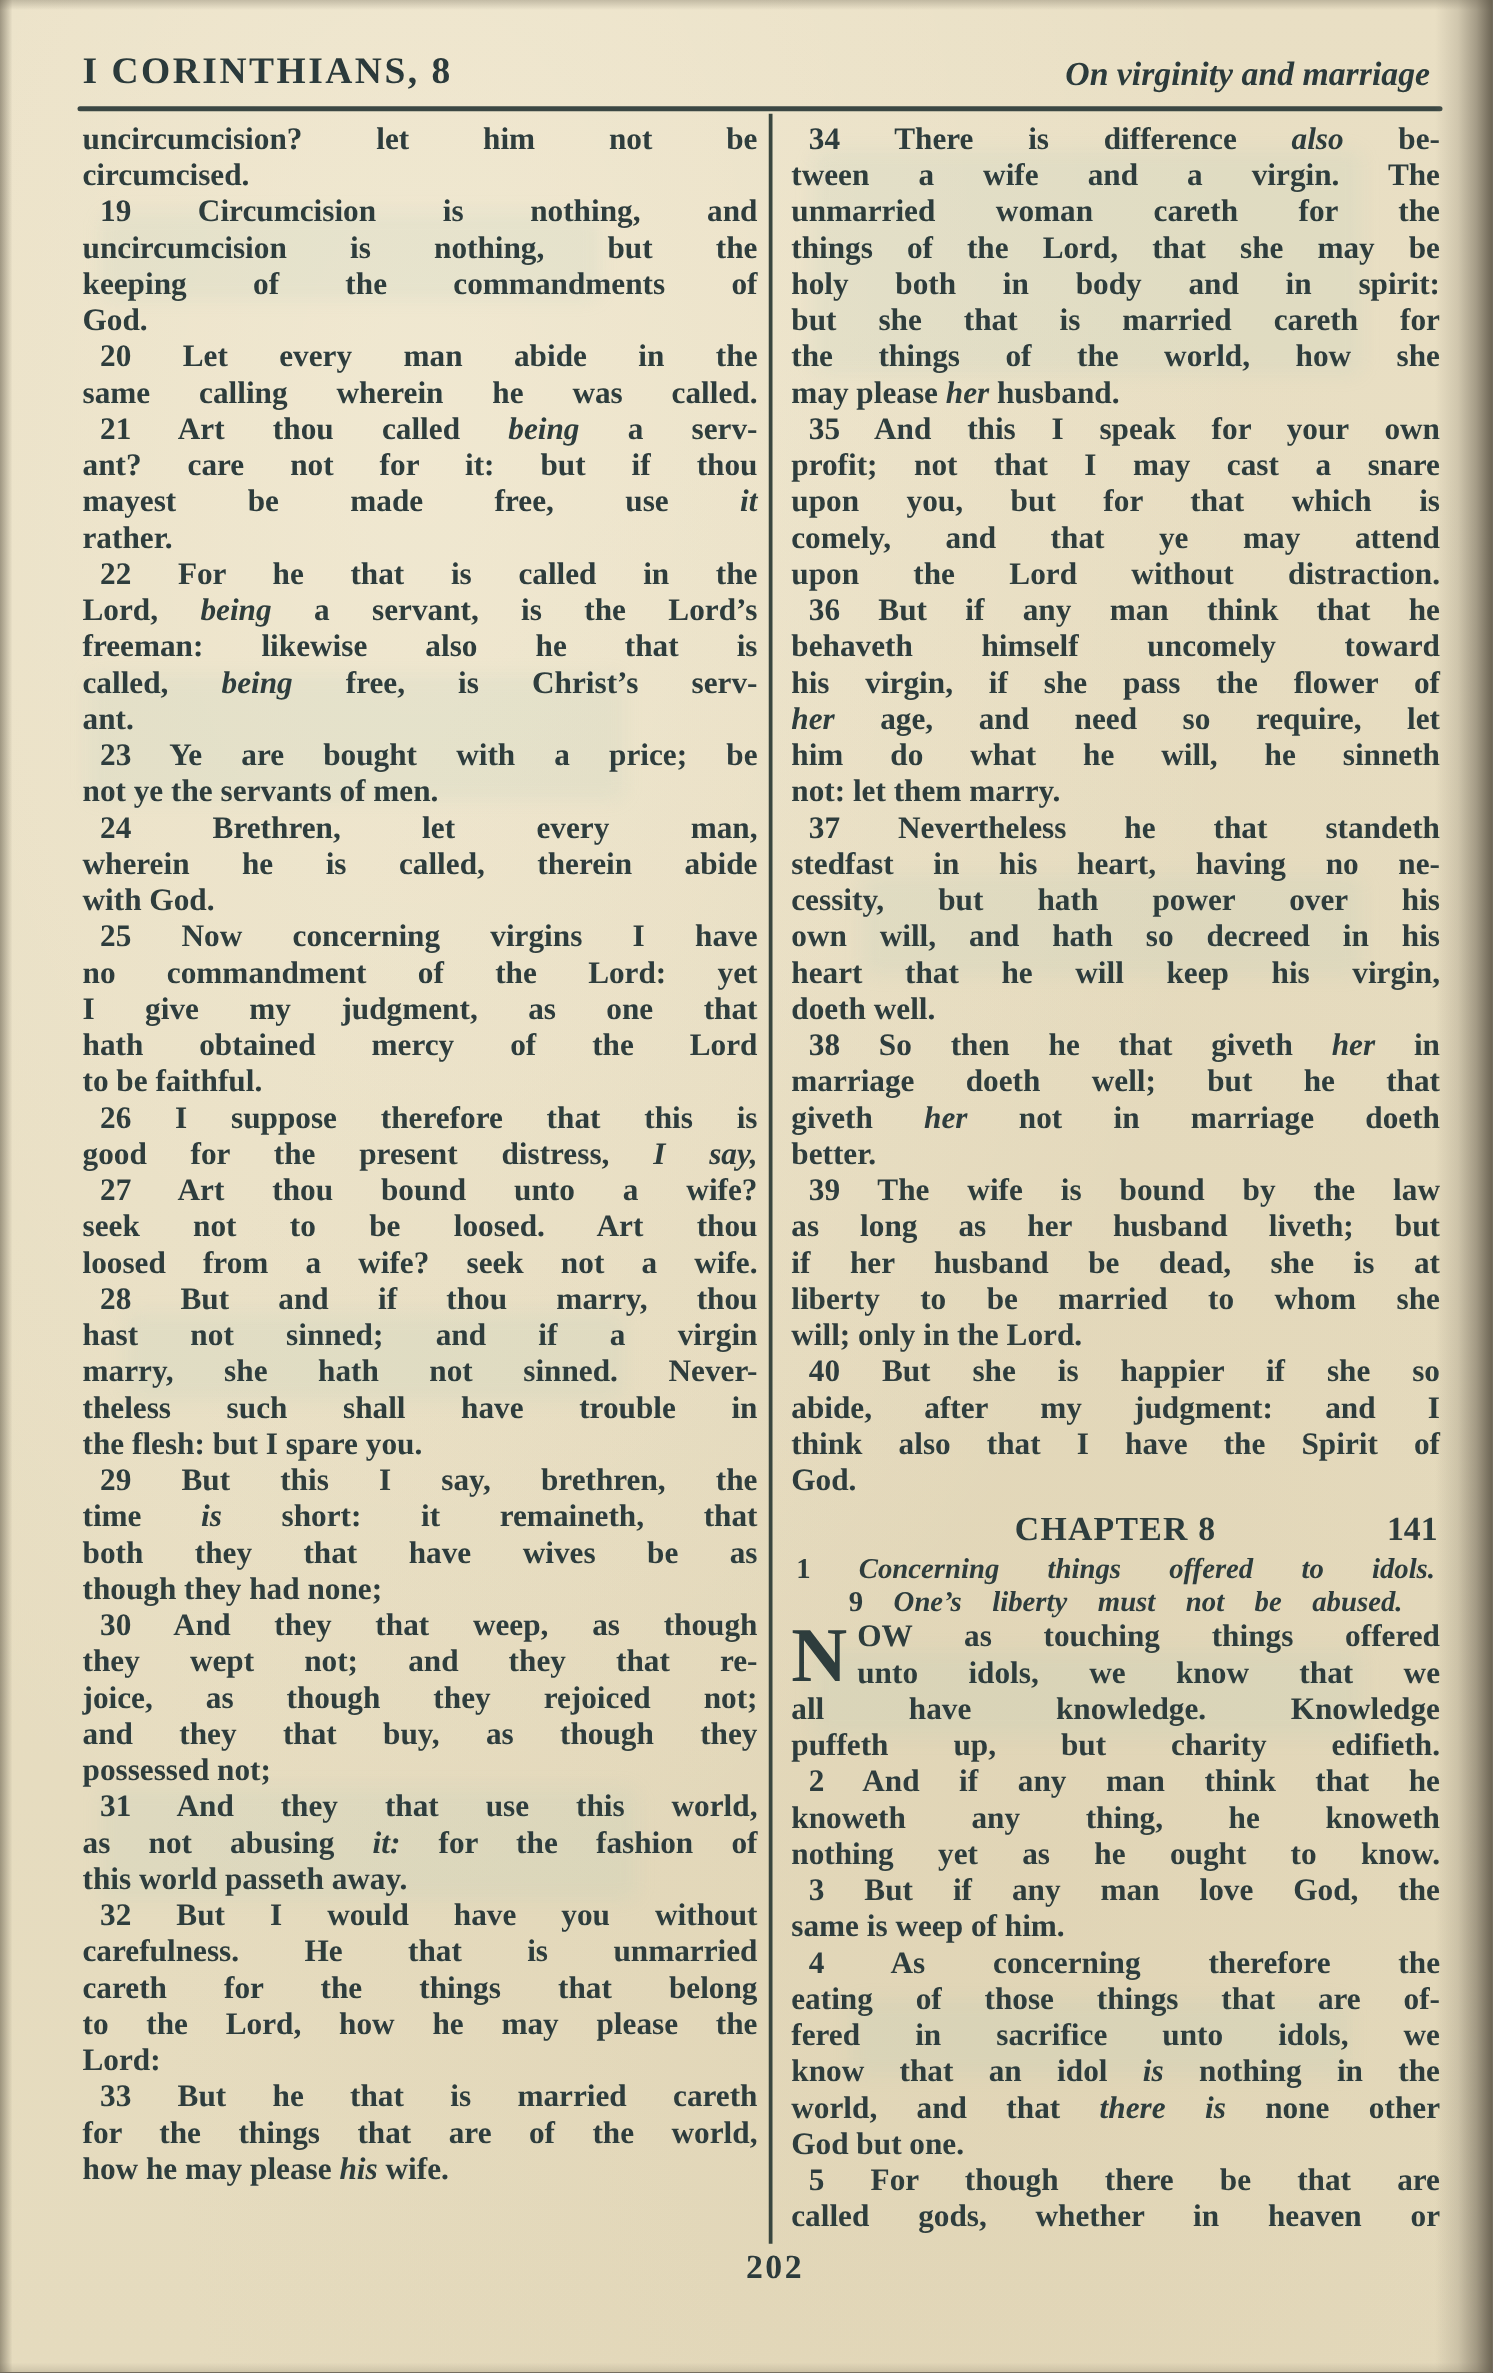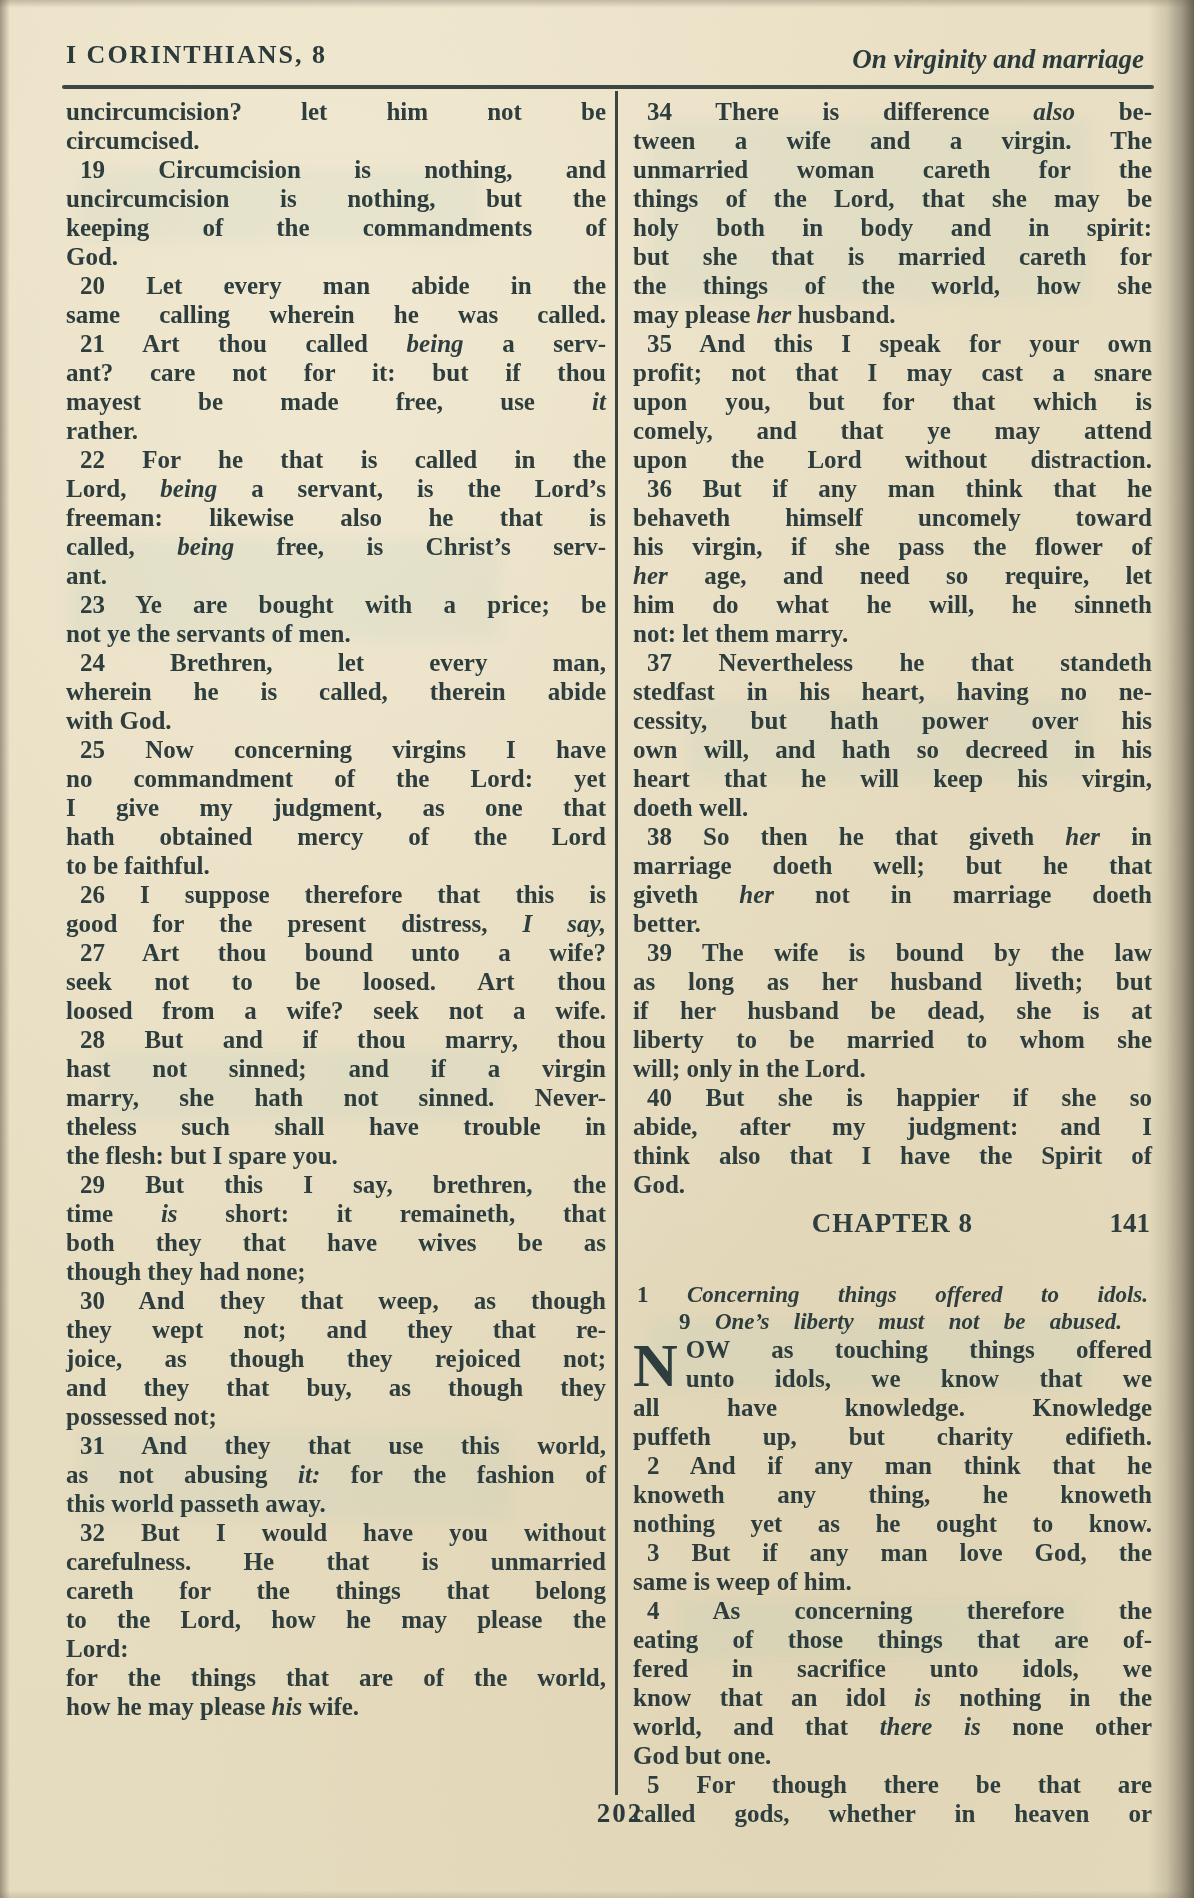--- a/index.html
+++ b/index.html
@@ -26,40 +26,40 @@
   .ghost{position:absolute;background:rgba(168,198,184,0.13);filter:blur(7px);border-radius:10px;}
   .g1{left:80px;top:170px;width:400px;height:70px;}
   .g2{left:70px;top:540px;width:430px;height:100px;}
   .g3{left:100px;top:1050px;width:400px;height:70px;}
   .g4{left:80px;top:1430px;width:430px;height:90px;}
   .g5{left:650px;top:120px;width:440px;height:180px;}
   .g6{left:690px;top:700px;width:400px;height:80px;}
   .g7{left:650px;top:1320px;width:440px;height:70px;}
   .g8{left:680px;top:1600px;width:400px;height:60px;}
 
-  .header-left{position:absolute;left:66px;top:40px;font-size:26px;font-weight:bold;
+  .header-left{position:absolute;left:66px;top:40px;font-size:30px;font-weight:bold;
     letter-spacing:2px;color:#2b3a3b;}
   .header-right{position:absolute;right:50px;top:44px;font-size:27px;font-weight:bold;
     font-style:italic;color:#2b3a3b;}
   .rule{position:absolute;left:62px;top:85px;width:1092px;height:4px;background:#3b4743;border-radius:2px;}
   .divider{position:absolute;left:615px;top:91px;width:3px;height:1704px;background:#39463f;}
 
   .col{position:absolute;top:97px;font-size:25px;line-height:29px;font-weight:bold;}
   .col-left{left:66px;width:540px;}
   .col-right{left:633px;width:519px;}
 
   .line{text-align:left;}
   .line.just{text-align:justify;text-align-last:justify;}
   .line.ind{padding-left:14px;}
 
   .chapter-line{position:relative;text-align:center;font-size:27px;line-height:36px;
     height:36px;margin-top:6px;letter-spacing:1px;}
   .chapter-ref{position:absolute;right:2px;top:0;letter-spacing:0;text-align:right;}
   .summary{font-size:23px;line-height:27px;text-align:justify;text-align-last:justify;}
-  .summary.s1{padding:0 4px;margin-top:40px;}
+  .summary.s1{padding:0 4px;}
   .summary.s2{padding:0 30px 0 46px;}
 
   .dropcap-block{overflow:hidden;}
   .cap{float:left;font-size:62px;line-height:56px;font-weight:bold;padding:2px 8px 0 0;}
   .dcl{text-align:justify;text-align-last:justify;}
 
   .page-num{position:absolute;left:560px;top:1798px;width:120px;text-align:center;
     font-size:27px;font-weight:bold;letter-spacing:2px;color:#2b3a3b;}
   i{font-style:italic;}
 </style>
@@ -129,20 +129,21 @@
       <div class="line just">and they that buy, as though they</div>
       <div class="line">possessed not;</div>
       <div class="line ind just">31 And they that use this world,</div>
       <div class="line just">as not abusing <i>it:</i> for the fashion of</div>
       <div class="line">this world passeth away.</div>
       <div class="line ind just">32 But I would have you without</div>
       <div class="line just">carefulness. He that is unmarried</div>
       <div class="line just">careth for the things that belong</div>
       <div class="line just">to the Lord, how he may please the</div>
       <div class="line">Lord:</div>
+      <div class="line ind just">33 But he that is married careth</div>
       <div class="line just">for the things that are of the world,</div>
       <div class="line">how he may please <i>his</i> wife.</div>
     </div>
   <div class="col col-right" id="col-right">
       <div class="line ind just">34 There is difference <i>also</i> be-</div>
       <div class="line just">tween a wife and a virgin. The</div>
       <div class="line just">unmarried woman careth for the</div>
       <div class="line just">things of the Lord, that she may be</div>
       <div class="line just">holy both in body and in spirit:</div>
       <div class="line just">but she that is married careth for</div>

